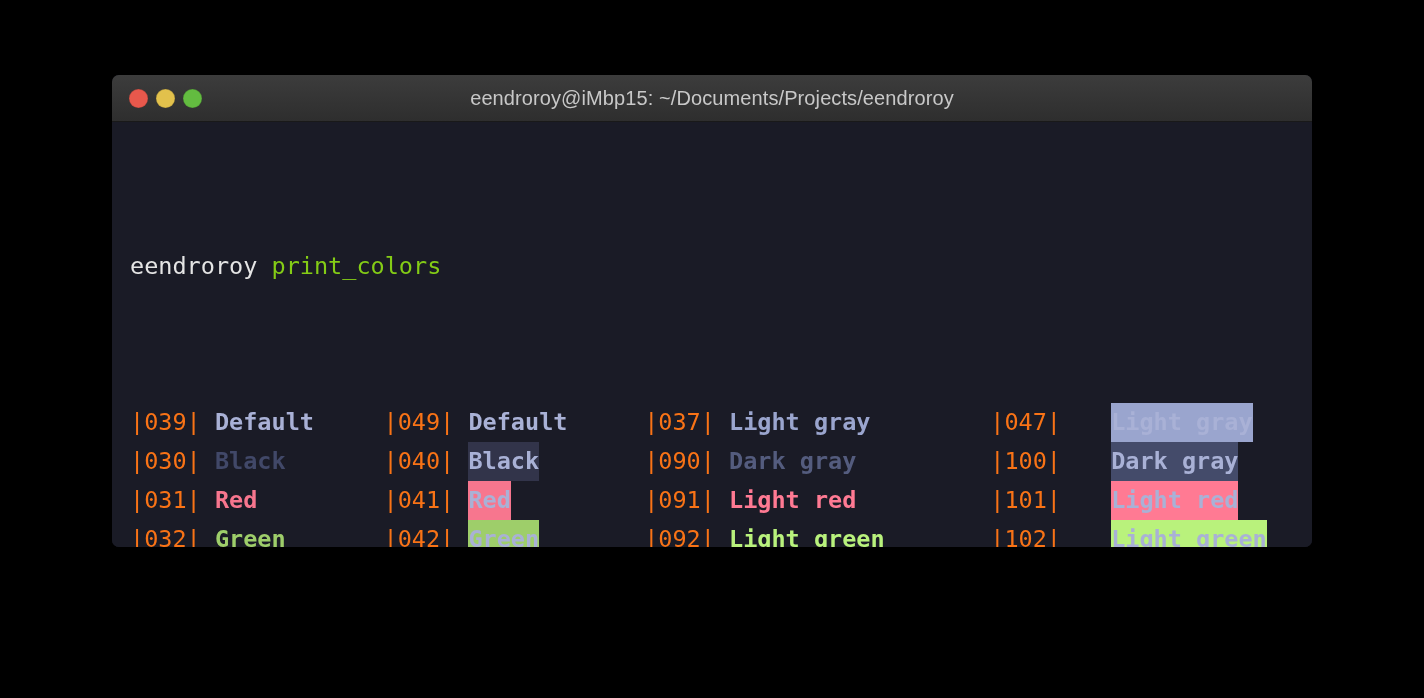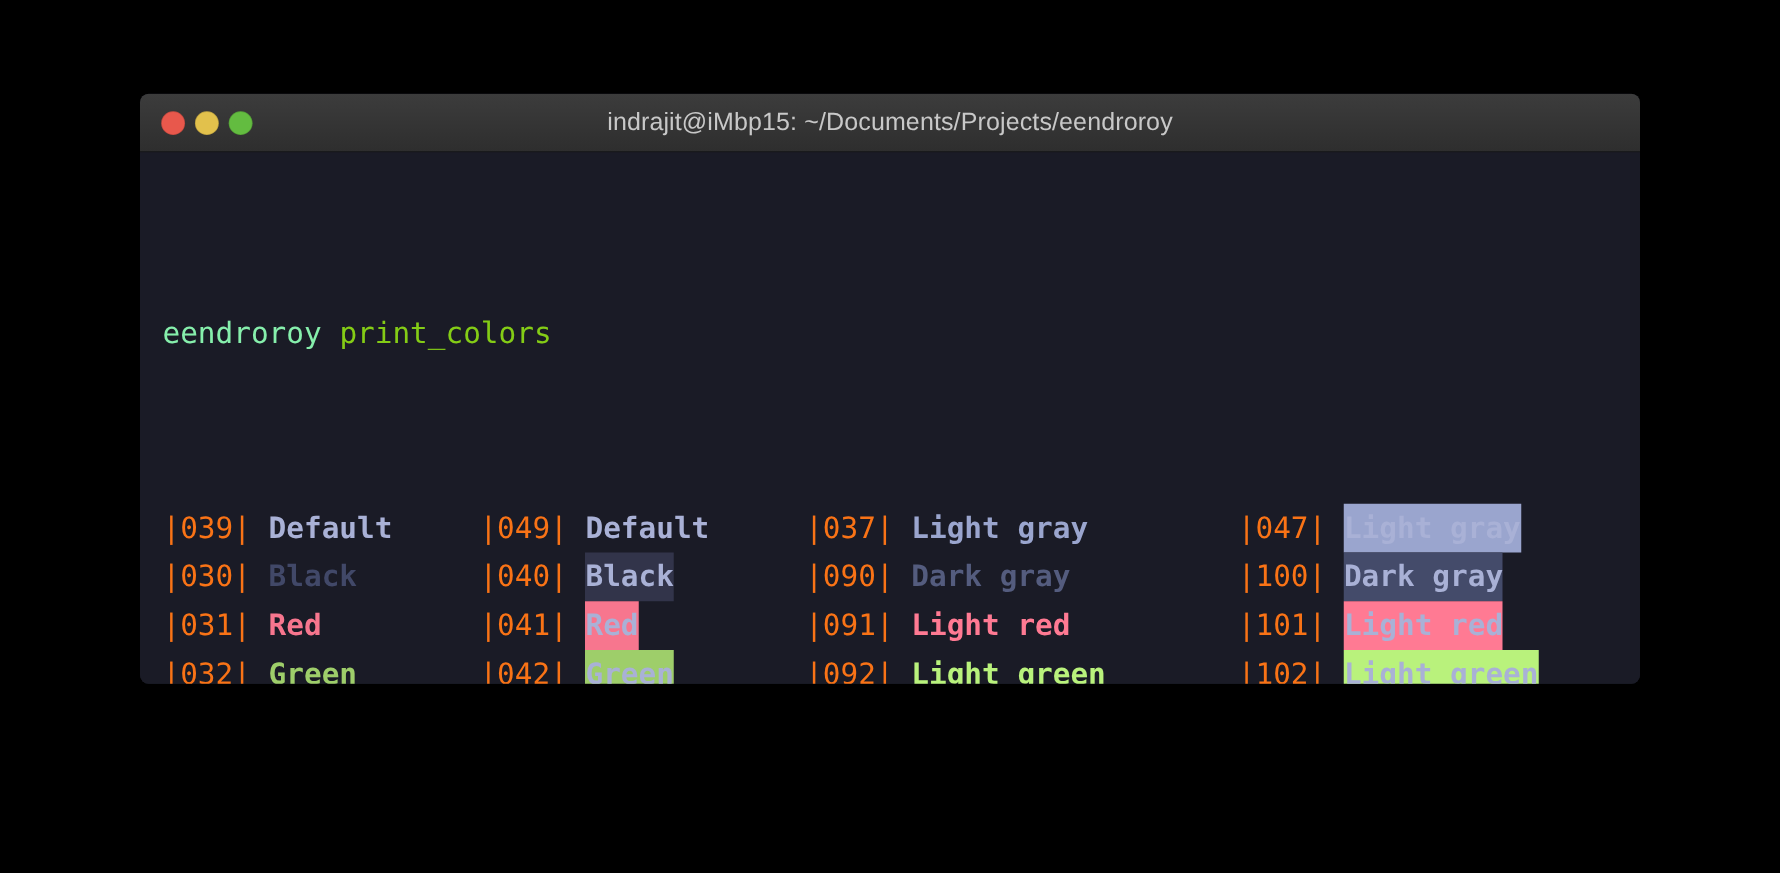--- a/index.html
+++ b/index.html
@@ -70,53 +70,53 @@
     box-sizing: border-box;
     font-family: "DejaVu Sans Mono", monospace;
     font-size: 23.5px;
     line-height: 39px;
     color: #A9B1D6;
     white-space: pre;
   }
 
   .line { height: 39px; display: block; }
 
-  .prompt-name { color: #86efac; text-align: right; }
+  .prompt-name { color: #e5e5e5; text-align: right; }
   .prompt-cmd  { color: #84cc16; }
 
   
   .tbl-row {
     height: 39px;
     display: flex;
     align-items: stretch;
   }
   .cell {
     display: flex;
     align-items: center;
   }
   .col-1 { width: 260px; }
   .col-2 { width: 255px; }
   .col-3 { width: 355px; margin-left: 12px; }
-  .col-4 { width: 330px; }
+  .col-4 { width: 330px; gap: 36px; }
 
   .idx { color: #f97316; text-align: center; }
   .swatch { padding: 0; font-weight: bold; }
 </style>
 </head>
 <body>
 
 <div id="terminal-window">
 
   <div id="title-bar">
     <div id="traffic-lights">
       <span class="light light-close"></span>
       <span class="light light-min"></span>
       <span class="light light-max"></span>
     </div>
-    <div id="window-title">indrajit@iMbp15: ~/Documents/Projects/eendroroy</div>
+    <div id="window-title">eendroroy@iMbp15: ~/Documents/Projects/eendroroy</div>
   </div>
 
   <div id="terminal-body">
 
     <div class="line"><span class="prompt-name">eendroroy</span><span> </span><span class="prompt-cmd">print_colors</span></div>
 
     <div id="color-table"><div class="tbl-row"><div class="cell col-1"><span class="idx">|039| </span><span class="swatch" style="color: rgb(169, 177, 214);">Default</span></div><div class="cell col-2"><span class="idx">|049| </span><span class="swatch" style="color: rgb(169, 177, 214);">Default</span></div><div class="cell col-3"><span class="idx">|037| </span><span class="swatch" style="color: rgb(154, 165, 206);">Light gray</span></div><div class="cell col-4"><span class="idx">|047| </span><span class="swatch" style="color: rgb(169, 177, 214); background: rgb(154, 165, 206); display: inline-block; line-height: 39px; height: 39px;">Light gray</span></div></div><div class="tbl-row"><div class="cell col-1"><span class="idx">|030| </span><span class="swatch" style="color: rgb(65, 72, 104);">Black</span></div><div class="cell col-2"><span class="idx">|040| </span><span class="swatch" style="color: rgb(169, 177, 214); background: rgb(50, 52, 74); display: inline-block; line-height: 39px; height: 39px;">Black</span></div><div class="cell col-3"><span class="idx">|090| </span><span class="swatch" style="color: rgb(84, 92, 126);">Dark gray</span></div><div class="cell col-4"><span class="idx">|100| </span><span class="swatch" style="color: rgb(169, 177, 214); background: rgb(68, 75, 106); display: inline-block; line-height: 39px; height: 39px;">Dark gray</span></div></div><div class="tbl-row"><div class="cell col-1"><span class="idx">|031| </span><span class="swatch" style="color: rgb(247, 118, 142);">Red</span></div><div class="cell col-2"><span class="idx">|041| </span><span class="swatch" style="color: rgb(169, 177, 214); background: rgb(247, 118, 142); display: inline-block; line-height: 39px; height: 39px;">Red</span></div><div class="cell col-3"><span class="idx">|091| </span><span class="swatch" style="color: rgb(255, 122, 147);">Light red</span></div><div class="cell col-4"><span class="idx">|101| </span><span class="swatch" style="color: rgb(169, 177, 214); background: rgb(255, 122, 147); display: inline-block; line-height: 39px; height: 39px;">Light red</span></div></div><div class="tbl-row"><div class="cell col-1"><span class="idx">|032| </span><span class="swatch" style="color: rgb(158, 206, 106);">Green</span></div><div class="cell col-2"><span class="idx">|042| </span><span class="swatch" style="color: rgb(169, 177, 214); background: rgb(158, 206, 106); display: inline-block; line-height: 39px; height: 39px;">Green</span></div><div class="cell col-3"><span class="idx">|092| </span><span class="swatch" style="color: rgb(185, 242, 124);">Light green</span></div><div class="cell col-4"><span class="idx">|102| </span><span class="swatch" style="color: rgb(169, 177, 214); background: rgb(185, 242, 124); display: inline-block; line-height: 39px; height: 39px;">Light green</span></div></div></div>
 
     
 

